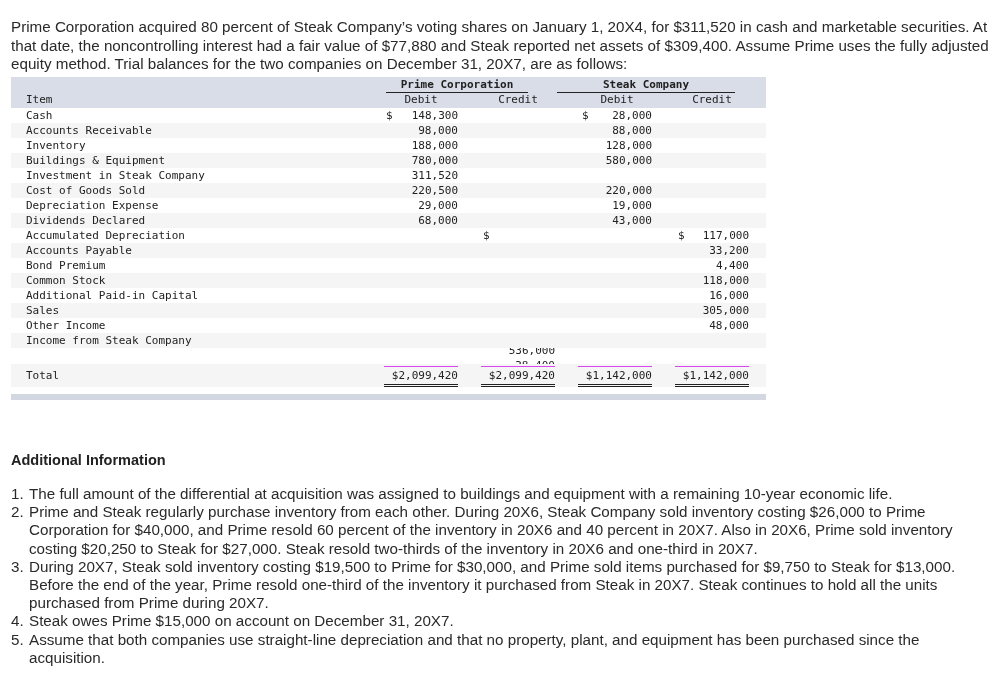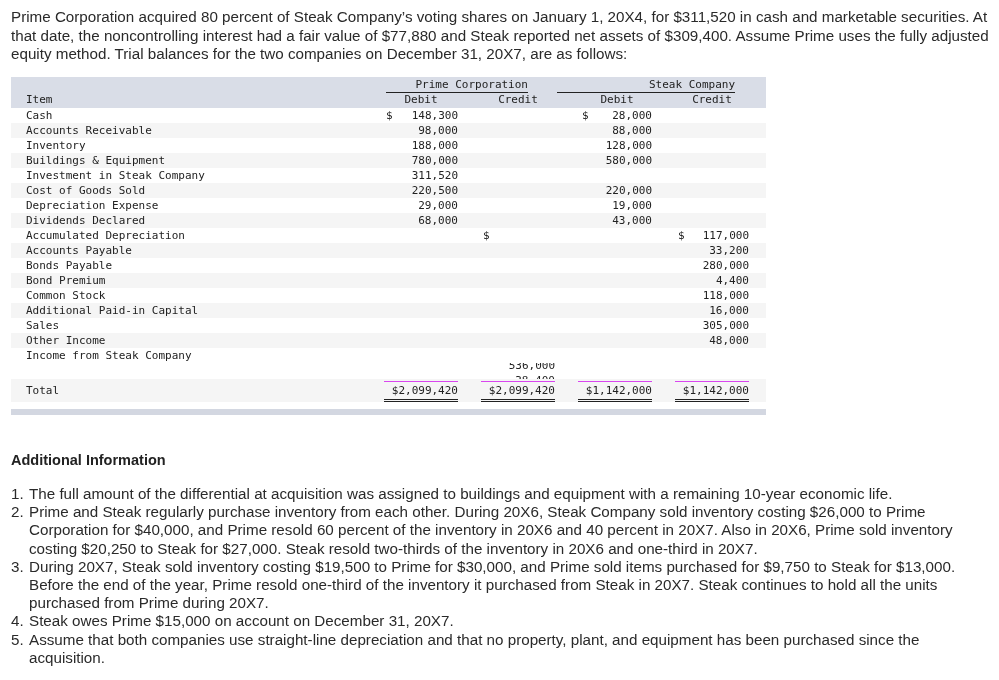--- a/index.html
+++ b/index.html
@@ -1,29 +1,30 @@
 <!DOCTYPE html>
 <html><head>
 <meta charset="utf-8">
 <style>
   html, body { margin: 0; padding: 0; background: #ffffff; }
   body { width: 999px; height: 680px; position: relative; overflow: hidden; color: #2b2b2b; }
   .intro {
-    position: absolute; left: 11px; top: 8px; width: 980px;
+    position: absolute; left: 11px; top: 18px; width: 980px;
     font-family: "Liberation Sans", sans-serif; font-size: 15.2px; line-height: 18.5px; color: #2a2a2a;
     margin: 0;
   }
   .tb {
     position: absolute; left: 11px; top: 77px; width: 755px;
     font-family: "DejaVu Sans Mono", monospace; font-size: 11px; color: #222;
   }
   .hdr { background: #d9dde7; height: 31px; position: relative; }
   .hdr .grp {
-    position: absolute; top: 1px; height: 14px; text-align: right; line-height: 14px;
+    position: absolute; top: 1px; height: 14px; text-align: center; line-height: 14px;
     border-bottom: 1px solid #222;
+    font-weight: bold;
   }
   .hdr .sub { position: absolute; top: 16px; line-height: 14px; text-align: center; }
   .hdr .item-h { position: absolute; left: 15px; top: 16px; line-height: 14px; }
   .row { height: 15px; line-height: 15px; position: relative; }
   .row:nth-child(odd) { background: #ffffff; }
   .row:nth-child(even) { background: #f5f5f5; }
   .cell-item { position: absolute; left: 15px; }
   .num { position: absolute; text-align: right; width: 70px; }
   .dol { position: absolute; }
   .c1 { left: 377px; } .c2 { left: 474px; margin-top: 40px; } .c3 { left: 571px; } .c4 { left: 668px; }
@@ -130,27 +131,20 @@
         <span class="num c4">117,000</span>
       </div>
       <div class="row">
         <span class="cell-item">Accounts Payable</span>
         <span class="num c1"></span>
         <span class="num c2">118,000</span>
         <span class="num c3"></span>
         <span class="num c4">33,200</span>
       </div>
       <div class="row">
-        <span class="cell-item">Bonds Payable</span>
-        <span class="num c1"></span>
-        <span class="num c2">480,000</span>
-        <span class="num c3"></span>
-        <span class="num c4">280,000</span>
-      </div>
-      <div class="row">
         <span class="cell-item">Bond Premium</span>
         <span class="num c1"></span>
         <span class="num c2"></span>
         <span class="num c3"></span>
         <span class="num c4">4,400</span>
       </div>
       <div class="row">
         <span class="cell-item">Common Stock</span>
         <span class="num c1"></span>
         <span class="num c2">218,000</span>

